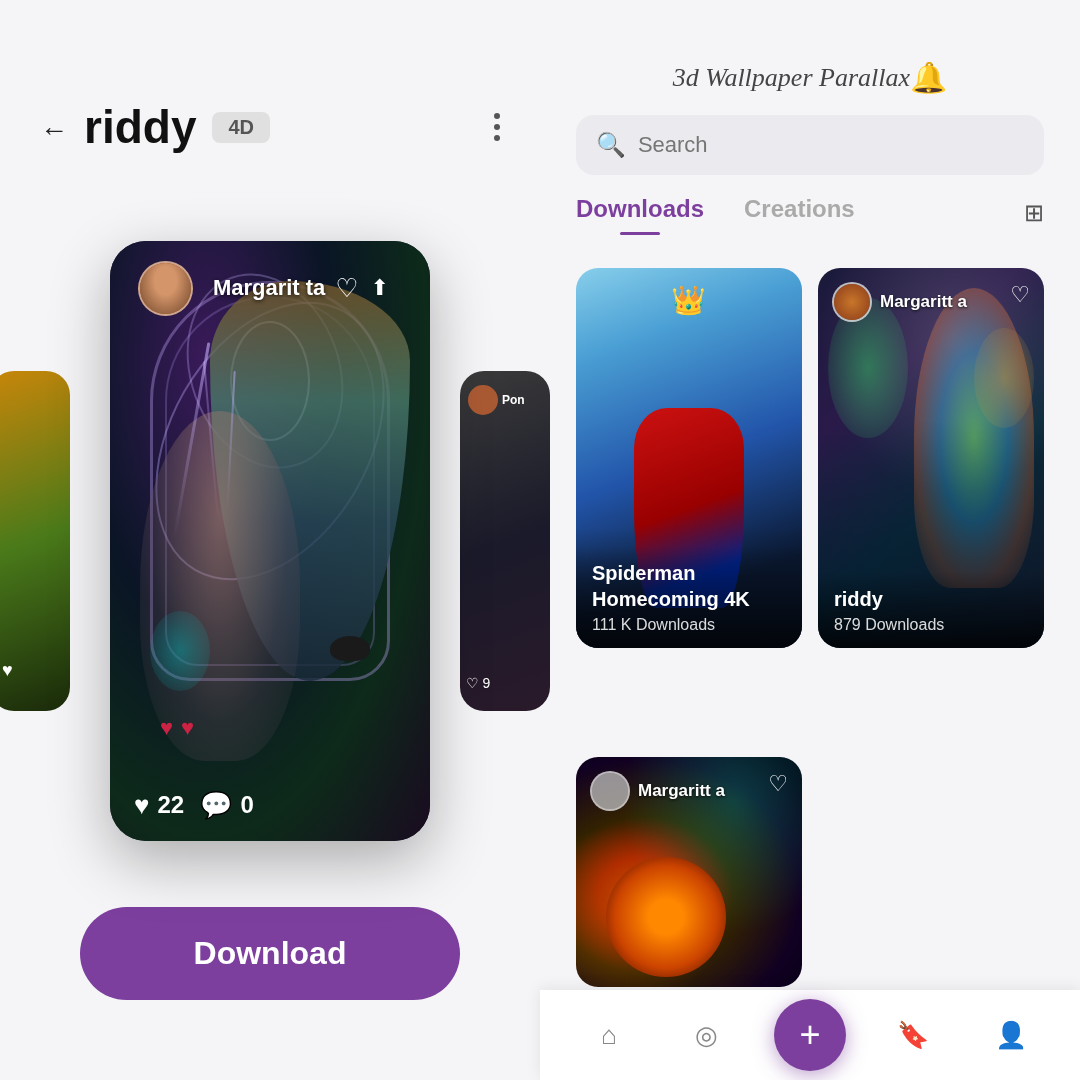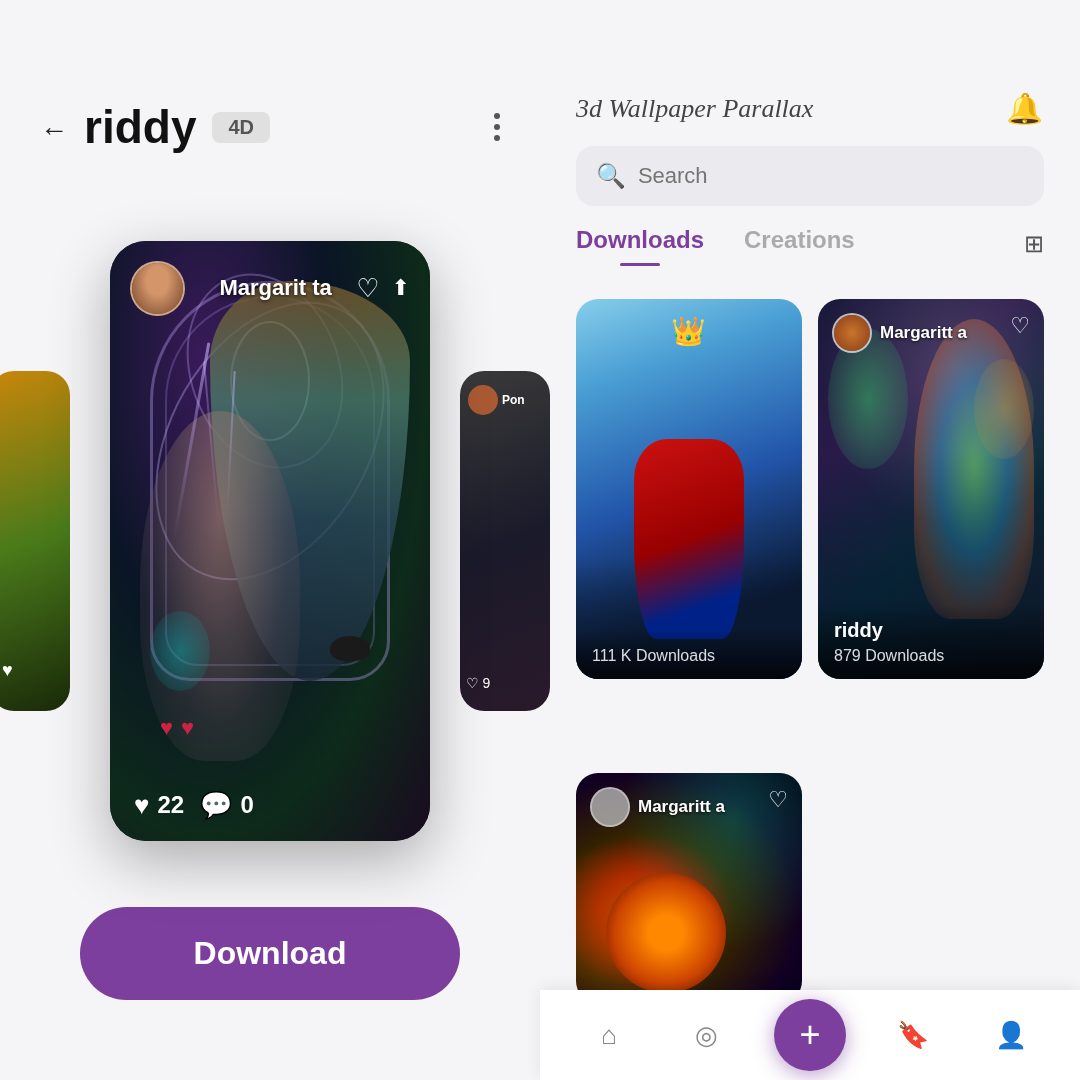--- a/index.html
+++ b/index.html
@@ -189,24 +189,24 @@
     .heart-small {
       color: #cc2244;
       font-size: 22px;
     }
 
     
     .card-header {
       position: absolute;
       top: 20px;
       left: 0;
-      right: 0;
-      display: flex;
-      align-items: center;
-      padding: 0 20px;
+      right: 13px;
+      display: flex;
+      align-items: center;
+      padding: 0 28px;
       justify-content: space-between;
       z-index: 5;
     }
     .card-avatar {
       width: 55px;
       height: 55px;
       border-radius: 50%;
       background: radial-gradient(circle, #c8762a, #8a3a1a);
       border: 2px solid rgba(255,255,255,0.5);
       overflow: hidden;
@@ -285,23 +285,22 @@
       width: 540px;
       height: 1080px;
       background: #f5f5f7;
       display: flex;
       flex-direction: column;
     }
 
     .right-header {
       display: flex;
       align-items: center;
-      justify-content: space-between;
+      justify-content: center;
       padding: 60px 36px 20px 36px;
-      margin-top: 31px;
     }
     .app-title {
       font-size: 26px;
       font-style: italic;
       color: #444;
       font-family: Georgia, serif;
     }
     .bell-icon {
       font-size: 30px;
       color: #444;
@@ -680,20 +679,21 @@
   </div>
 
   <div class="wallpaper-grid">
 
     <div class="wp-card wp-card-tall">
       <div class="wp-bg-spiderman">
         <div class="building-silhouette"></div>
         <div class="spiderman-figure"></div>
         <span class="crown-icon">👑</span>
         <div class="wp-info">
+          <div class="wp-title">Spiderman Homecoming 4K</div>
           <div class="wp-downloads">111 K Downloads</div>
         </div>
       </div>
     </div>
 
     <div class="wp-card wp-card-tall">
       <div class="wp-bg-peacock">
         <div class="peacock-colors"></div>
         <div class="flowers-overlay"></div>
 

